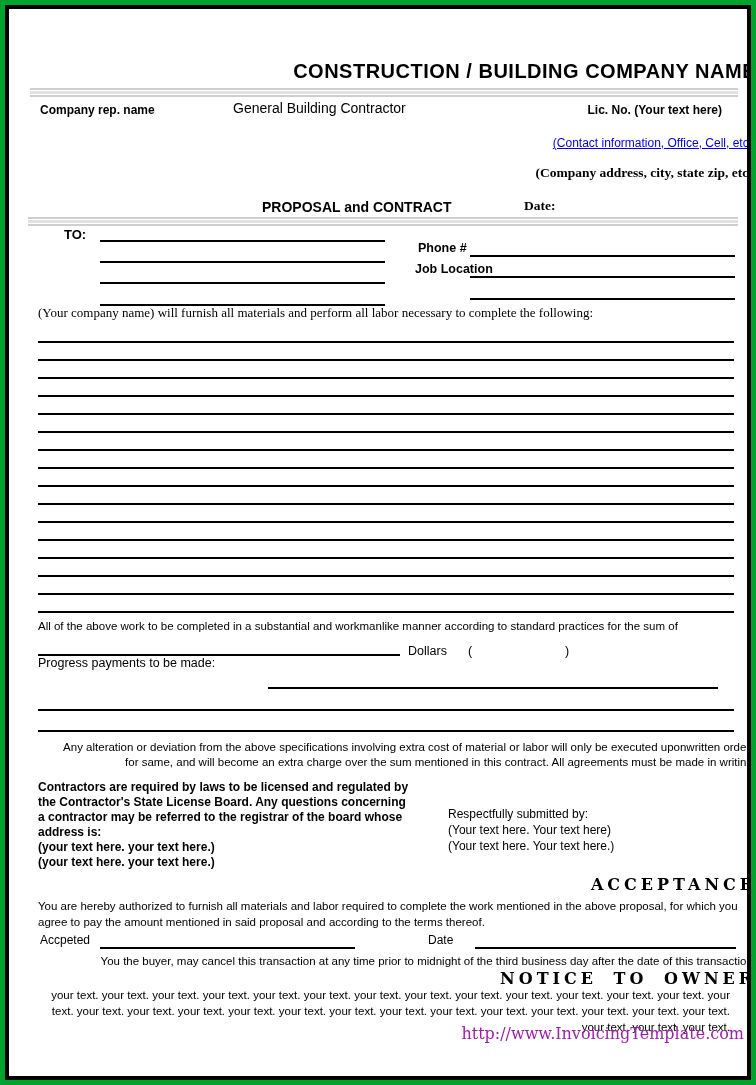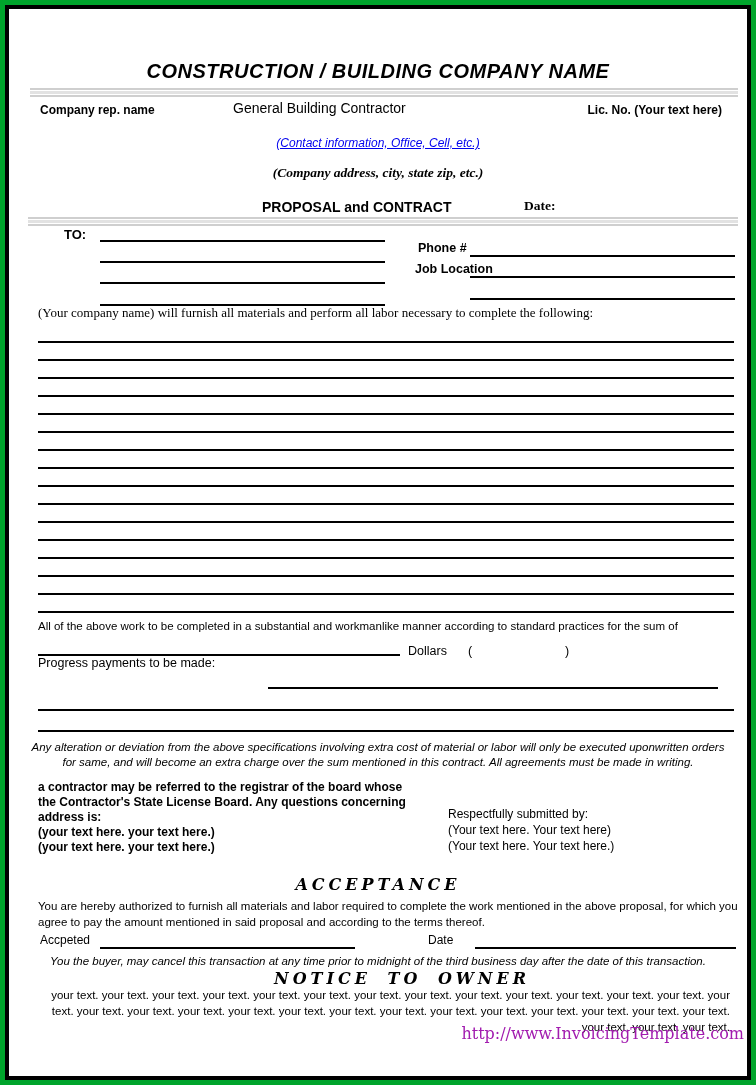--- a/index.html
+++ b/index.html
@@ -6,21 +6,21 @@
   body{
     width:756px;height:1085px;position:relative;background:#ffffff;
     font-family:"Liberation Sans", sans-serif;color:#000;
     overflow:hidden;
   }
   *{box-sizing:border-box;}
   .abs{position:absolute;}
   .frame-green{position:absolute;inset:0;border:5px solid #00a42c;pointer-events:none;z-index:5;}
   .frame-black{position:absolute;inset:5px;border:4px solid #000;pointer-events:none;z-index:5;}
 
-  .center{left:0;right:0;text-align:center;font-style:italic;}
+  .center{left:0;right:0;text-align:right;}
 
   .doc-title{top:60px;font-size:20px;font-weight:bold;letter-spacing:.5px;font-family:"Liberation Sans",sans-serif;}
 
   .sep{height:9px;border-top:2px solid #cfcfcf;border-bottom:2px solid #cfcfcf;
        background:linear-gradient(#ffffff 0 28%,#e2e2e2 28% 72%,#ffffff 72%);}
   .sep1{top:88px;left:30px;right:18px;}
   .sep2{top:217px;left:28px;right:18px;}
   .rep-label{left:40px;top:103px;font-weight:bold;font-size:12px;}
   .contractor-type{left:233px;top:100px;font-weight:normal;font-size:14px;}
   .lic-label{right:34px;top:103px;font-weight:bold;font-size:12px;}
@@ -121,22 +121,23 @@
 <div class="abs paren-close">)</div>
 <div class="abs progress-label">Progress payments to be made:</div>
 <div class="fline" style="left:268px;top:687px;width:450px;"></div>
 <div class="fline" style="left:38px;top:709px;right:22px;"></div>
 <div class="fline" style="left:38px;top:730px;right:22px;"></div>
 
 <div class="abs center small alt1">Any alteration or deviation from the above specifications involving extra cost of material or labor will only be executed uponwritten orders</div>
 <div class="abs center small alt2">for same, and will become an extra charge over the sum mentioned in this contract. All agreements must be made in writing.</div>
 
 <div class="abs contractors">
+  <div>Contractors are required by laws to be licensed and regulated by</div>
+  <div>the Contractor's State License Board. Any questions concerning</div>
   <div>a contractor may be referred to the registrar of the board whose</div>
-  <div>the Contractor's State License Board. Any questions concerning</div>
   <div>address is:</div>
   <div>(your text here. your text here.)</div>
   <div>(your text here. your text here.)</div>
 </div>
 
 <div class="abs submitted">
   <div>Respectfully submitted by:</div>
   <div>(Your text here. Your text here)</div>
   <div>(Your text here. Your text here.)</div>
 </div>

